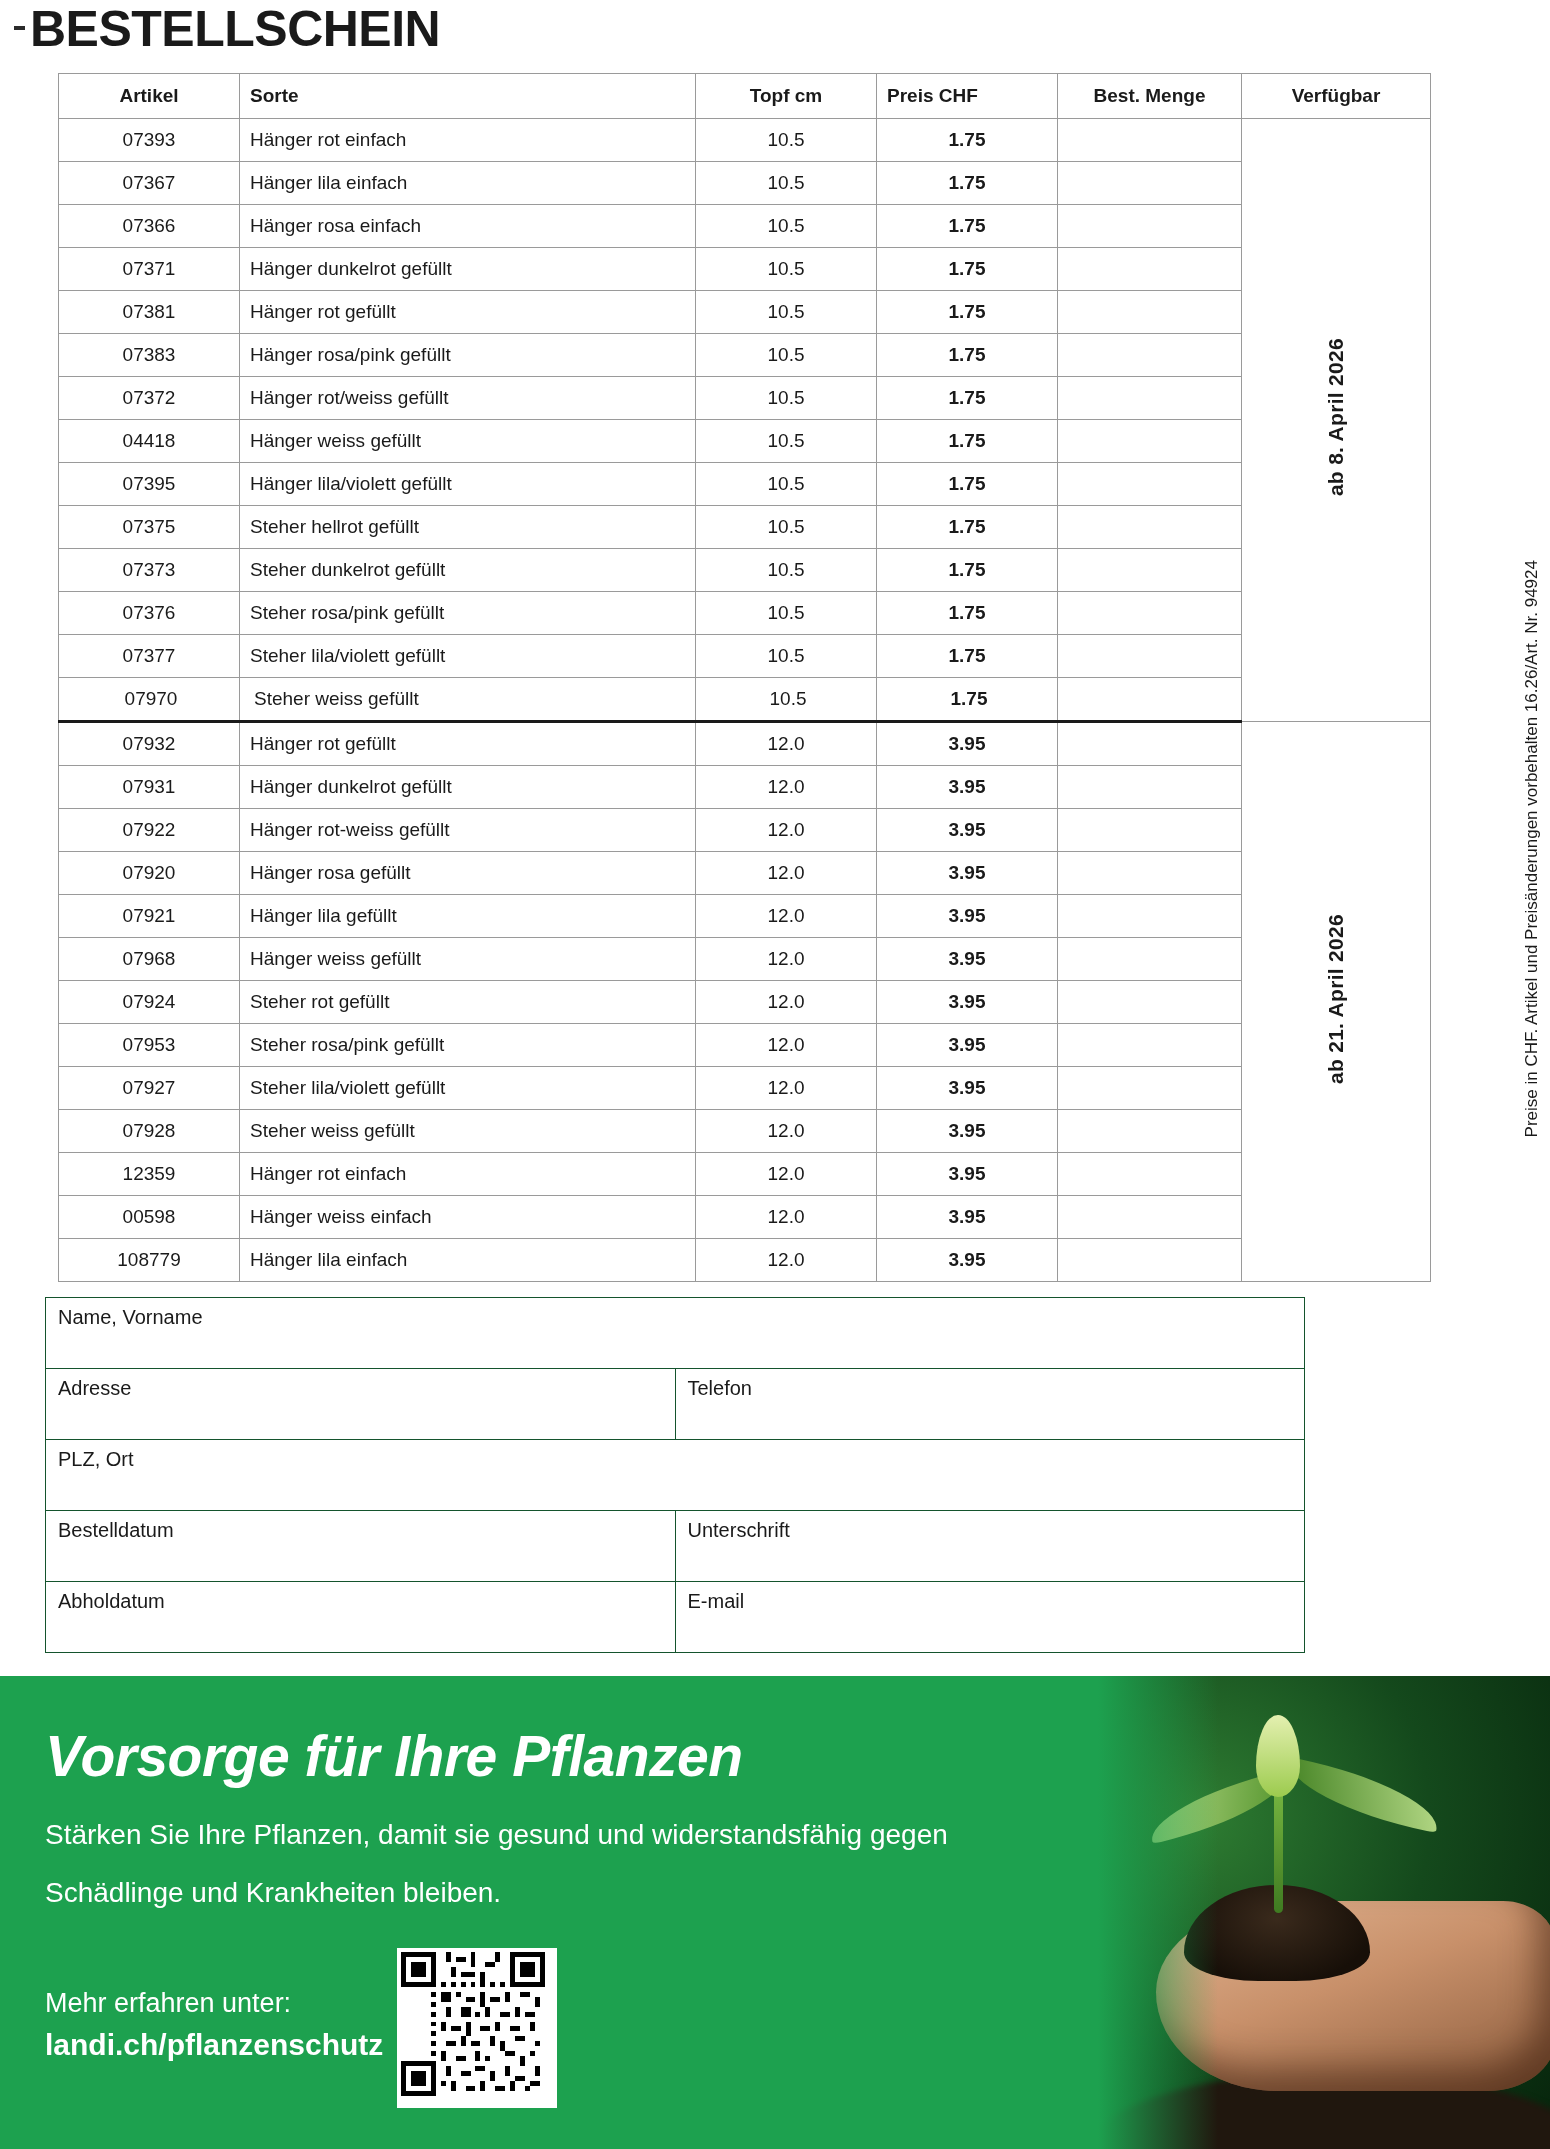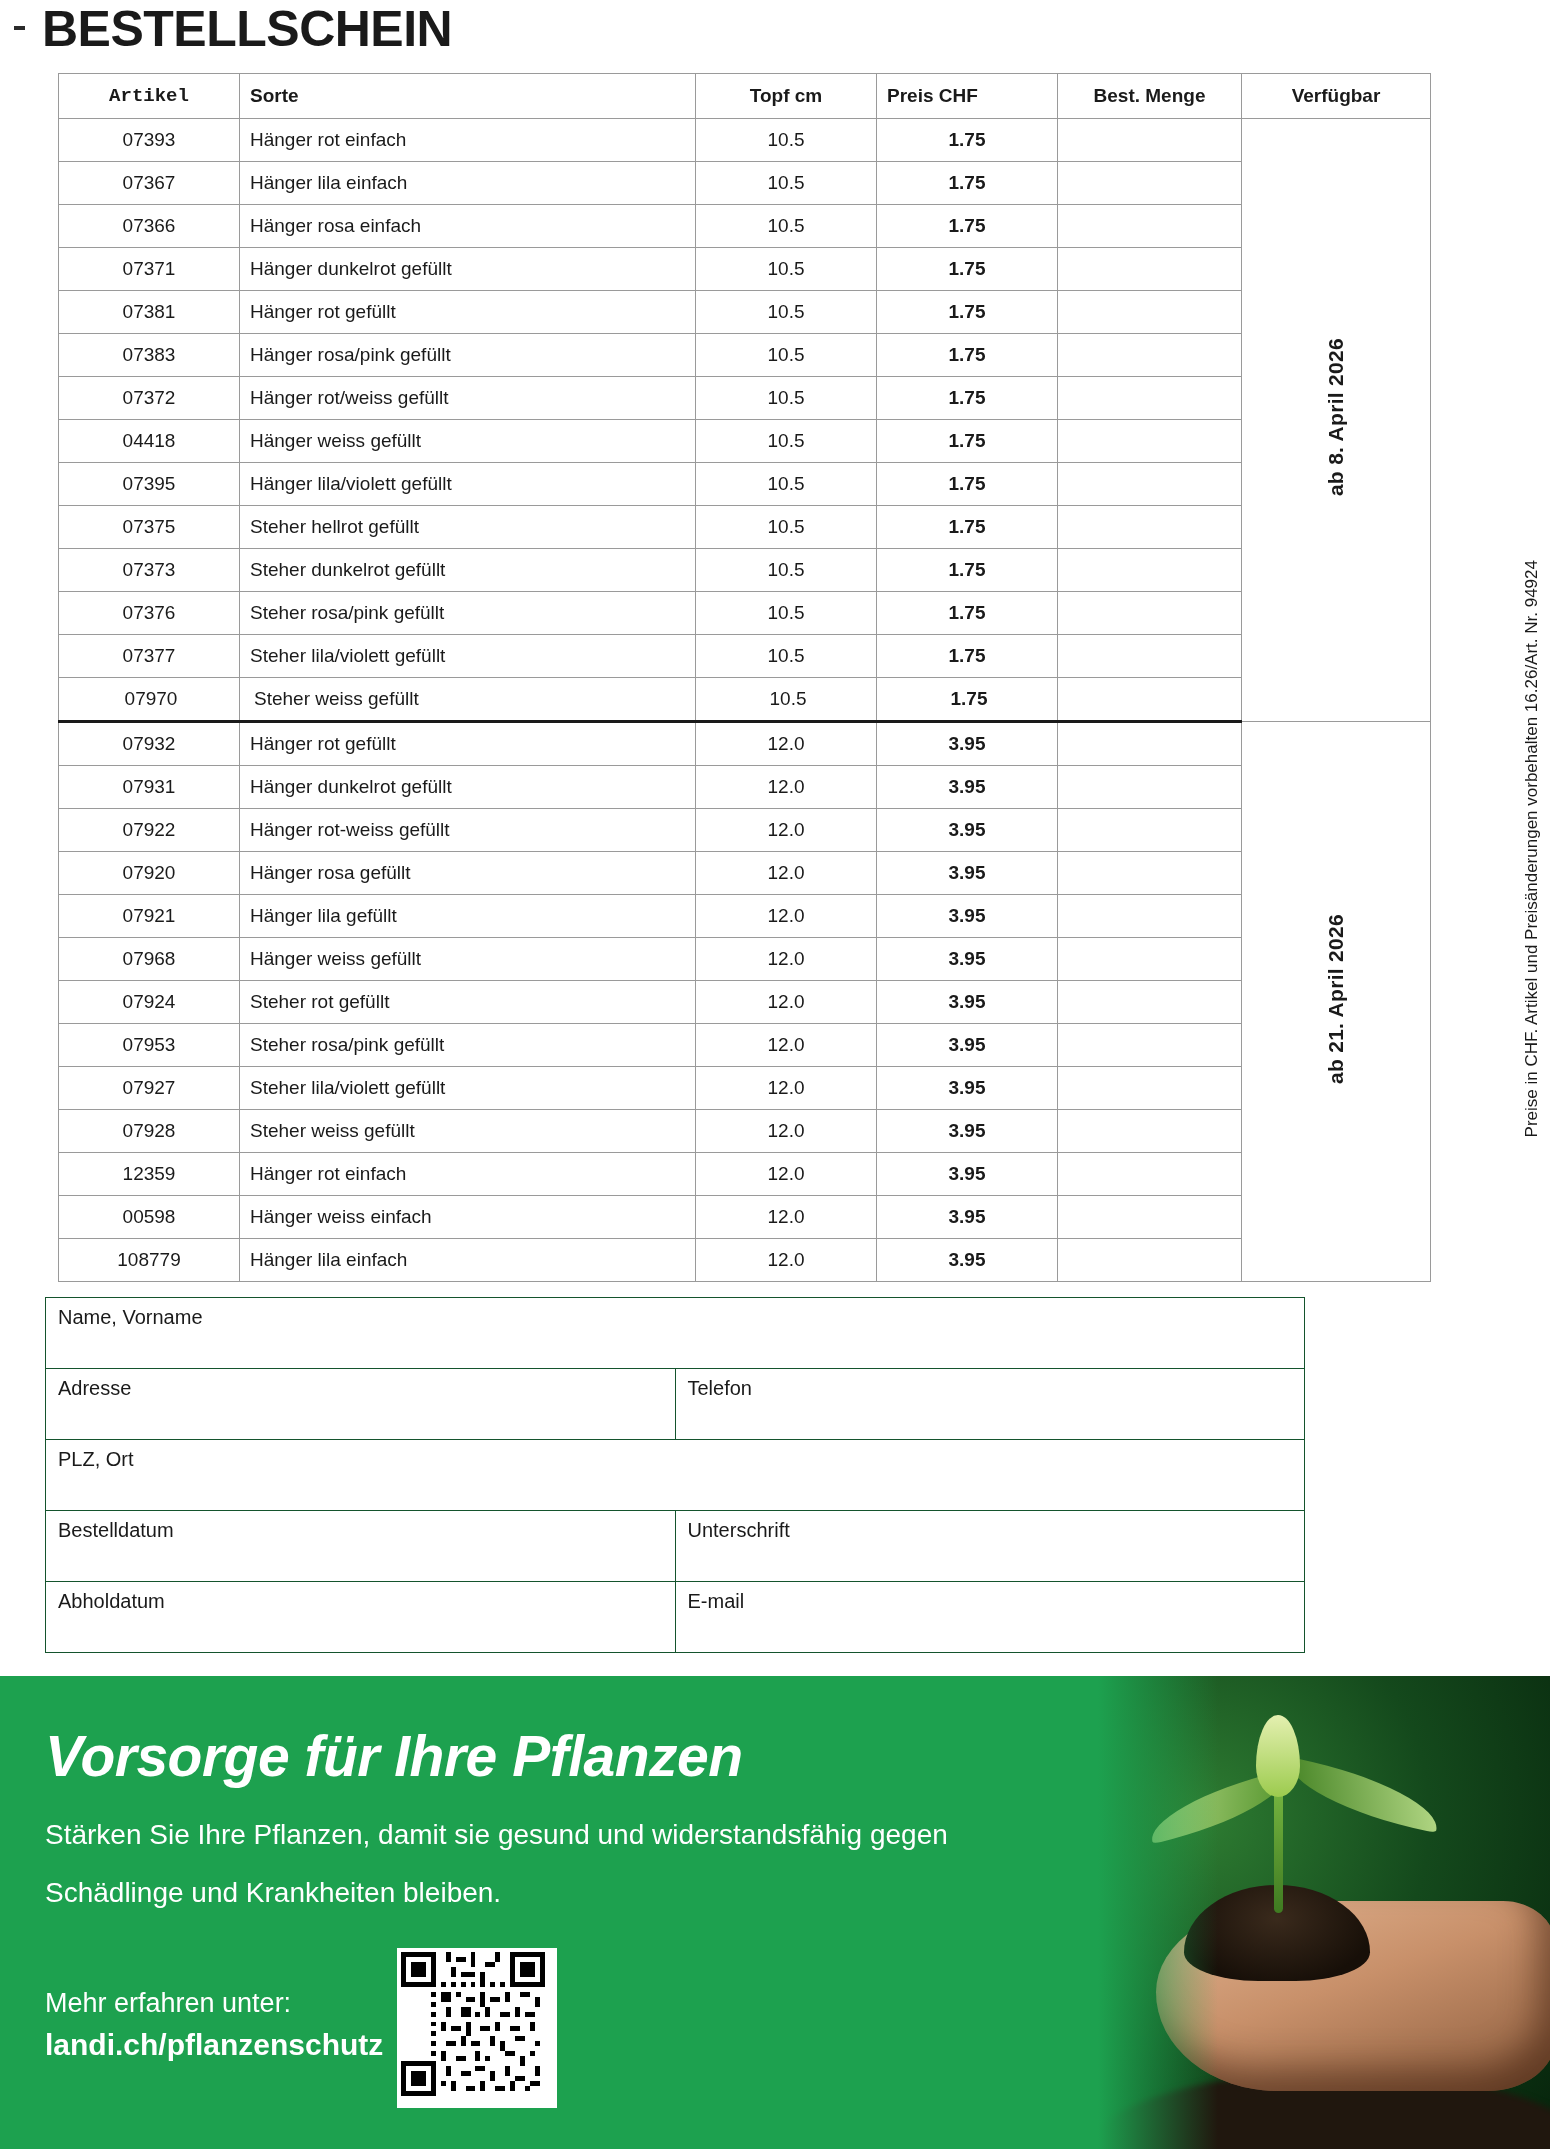--- a/index.html
+++ b/index.html
@@ -22,21 +22,21 @@
     left: 14px;
     top: 26px;
     width: 11px;
     height: 4px;
     background: #2b2b2b;
   }
 
   
   .page-title {
     position: absolute;
-    left: 42px;
+    left: 30px;
     top: 0px;
     font-size: 50px;
     font-weight: bold;
     letter-spacing: -0.5px;
     line-height: 58px;
     color: #1a1a1a;
   }
 
   
   .order-table-wrap {
@@ -57,21 +57,21 @@
     padding: 0 10px;
     font-size: 19px;
     vertical-align: middle;
     background: #ffffff;
   }
   table.order-table th {
     font-weight: bold;
     font-size: 19px;
     height: 44px;
   }
-  .col-artikel  { width: 160px; text-align: center; font-family: Liberation Mono, monospace; }
+  .col-artikel  { width: 160px; text-align: center; }
   .col-sorte    { width: 435px; text-align: left; }
   .col-topf     { width: 160px; text-align: center; }
   .col-preis    { width: 160px; text-align: left; }
   .col-menge    { width: 163px; text-align: center; }
   .col-verf     { width: 168px; text-align: center; }
 
   td.cell-artikel { text-align: center; }
   td.cell-sorte   { text-align: left; padding-left: 14px; }
   td.cell-topf    { text-align: center; }
   td.cell-preis   { text-align: center; font-weight: bold; }

